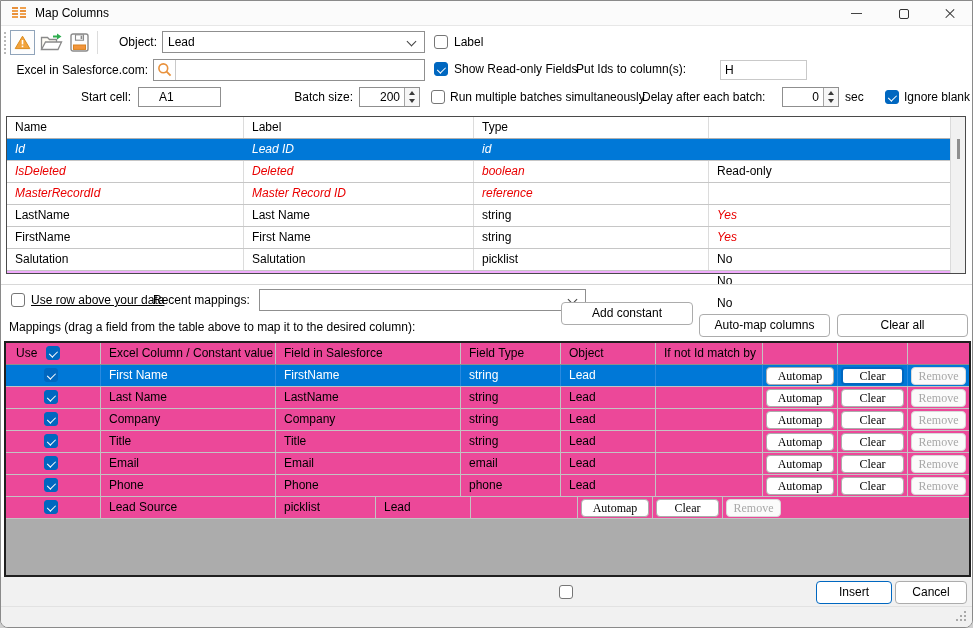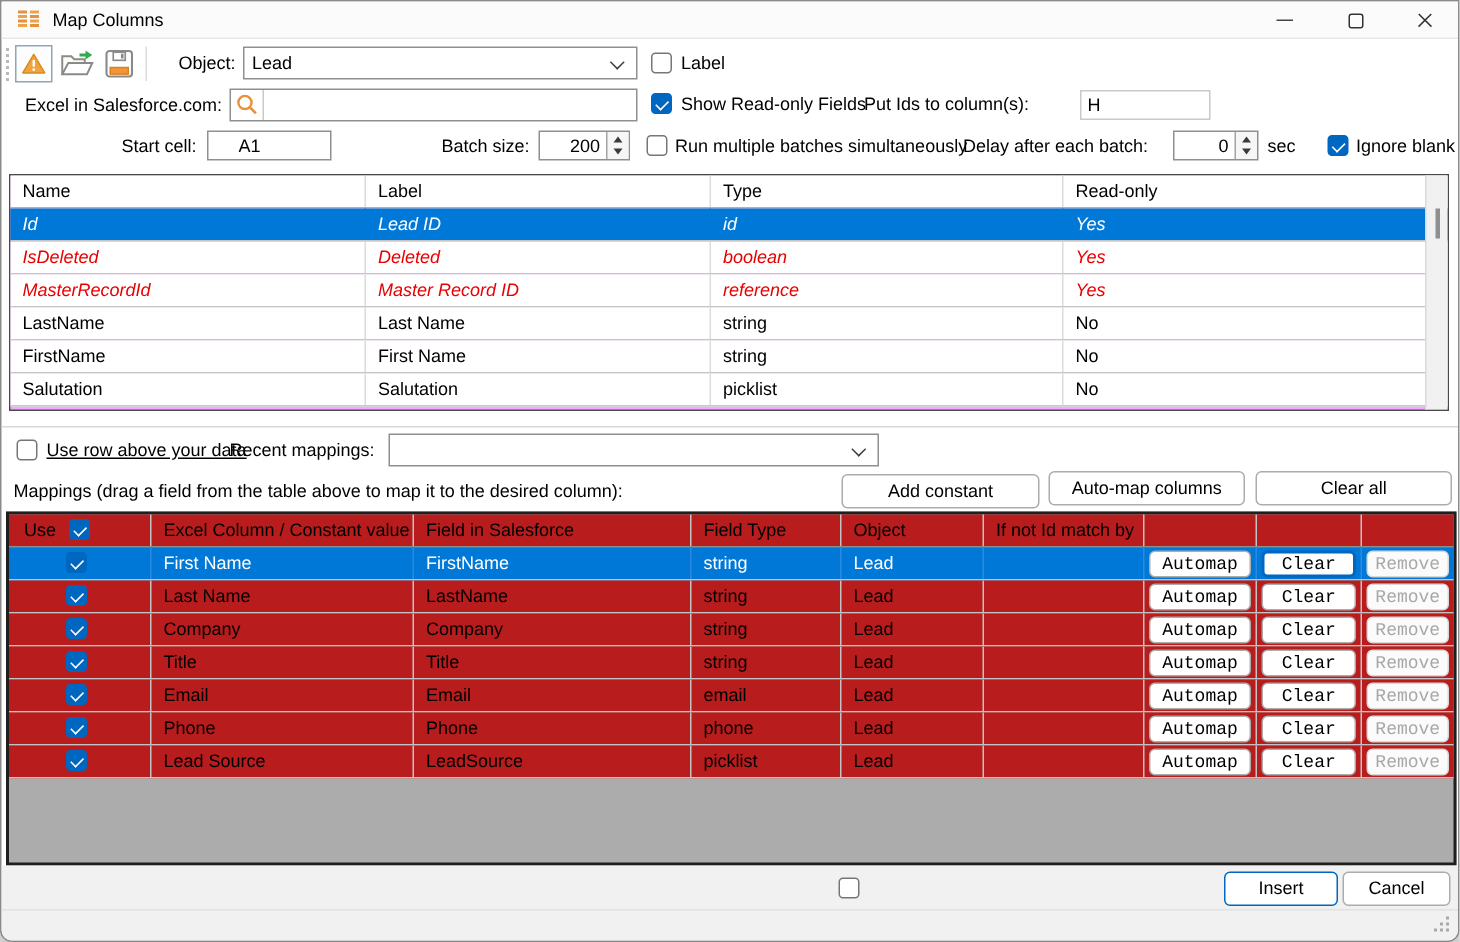--- a/index.html
+++ b/index.html
@@ -43,40 +43,40 @@
   .spin .num { position:absolute; right:19px; top:0; line-height:18px; }
   .spin .ud { position:absolute; right:0; top:0; width:15px; height:100%; border-left:1px solid #a5a5a5; background:#f6f6f6; }
   .spin .ud::before { content:""; position:absolute; left:4px; top:3px; border-left:3.5px solid transparent; border-right:3.5px solid transparent; border-bottom:4px solid #3a3a3a; }
   .spin .ud::after { content:""; position:absolute; left:4px; bottom:3px; border-left:3.5px solid transparent; border-right:3.5px solid transparent; border-top:4px solid #3a3a3a; }
   .searchzone { position:absolute; left:0; top:0; bottom:0; width:22px; border-right:1px solid #c9c9c9; display:flex; align-items:center; justify-content:center; }
   
   .ftable { position:absolute; left:5px; top:115px; width:960px; height:158px; border:1px solid #4a4a4a; background:#f0abfc; }
   .frow { display:flex; height:22px; border-bottom:1px solid #c6c6c6; background:#fff; }
   .fhead { border-bottom:1px solid #b0b0b0; }
   .fc { height:100%; line-height:21px; padding-left:8px; border-right:1px solid #dcdcdc; overflow:hidden; white-space:nowrap; }
-  .fc1 { width:237px; } .fc2 { width:230px; } .fc3 { width:235px; } .fc4 { width:241px; border-right:none; }
+  .fc1 { width:237px; } .fc2 { width:230px; } .fc3 { width:235px; } .fc4 { width:241px; border-right:none;margin-top:44px; }
   .frow.sel { background:#0078d7; color:#fff; font-style:italic; }
   .frow.sel .fc { border-right-color:#0078d7; }
   .frow.ro { color:#e90000; font-style:italic; }
   .fsb { position:absolute; right:0; top:0; bottom:0; width:15px; background:#f1f1f1; border-left:1px solid #dadada; }
   .fsb .thumb { position:absolute; left:6px; top:22px; width:3px; height:20px; background:#8f8f8f; }
   .hsep { position:absolute; left:0; right:0; top:283px; height:1px; background:#d8d8d8; }
   
   .btn { position:absolute; height:23px; background:#fff; border:1px solid #acacac; border-radius:4px; font-family:inherit; font-size:12px; text-align:center; line-height:21px; }
   
   .mgrid { position:absolute; left:3px; top:340px; width:967px; height:236px; border:2px solid #1f1f1f; background:#acacac; }
-  .mrow { position:relative; display:flex; height:22px; background:#b91c1c; border-bottom:1px solid #c3c3c3; }
+  .mrow { position:relative; display:flex; height:22px; background:#ec4899; border-bottom:1px solid #c3c3c3; }
   .mhead { border-bottom:1px solid #8e8e8e; }
   .mc { position:relative; height:100%; line-height:21px; padding-left:8px; border-right:1px solid #c3c3c3; overflow:hidden; white-space:nowrap; }
   .m-use { width:95px; } .m-excel { width:175px; } .m-field { width:185px; } .m-type { width:100px; }
   .m-obj { width:95px; } .m-match { width:107px; } .m-b1 { width:75px; } .m-b2 { width:70px; } .m-b3 { width:61px; border-right:none; }
   .mrow .cb { left:38px; top:3px; }
   .mrow.sel { background:#0078d7; color:#fff; }
   .mrow.sel .mc { border-right-color:#2a8ae0; }
-  .rbtn { position:absolute; top:2px; height:18px; background:#fff; border:1px solid #acacac; border-radius:4px; font-family:Liberation Mono, monospace; font-size:12px; line-height:15px; text-align:center; padding:0; }
+  .rbtn { position:absolute; top:2px; height:18px; background:#fff; border:1px solid #acacac; border-radius:4px; font-family:Liberation Serif, serif; font-size:12px; line-height:15px; text-align:center; padding:0; }
   .rbtn-auto { left:3px; width:68px; } .rbtn-clear { left:3px; width:63px; } .rbtn-rem { left:3px; width:55px; color:#a8a8a8; border-color:#d8d8d8; background:#fbfbfb; }
   .rbtn.focus { border:2px solid #0067c0; line-height:13px; }
   
   .footer { position:absolute; left:0; right:0; top:576px; bottom:0; background:#f1f1f1; }
   .footer .hline { position:absolute; left:0; right:0; top:29px; height:1px; background:#e2e2e2; }
   .btn-accent { border:1px solid #0067c0; }
   .gripdots { position:absolute; right:5px; bottom:5px; width:11px; height:11px; }
   .gripdots::before { content:""; position:absolute; width:2px; height:2px; background:transparent;
     box-shadow:8px 0 #a9a9a9, 8px 4px #a9a9a9, 8px 8px #a9a9a9, 4px 4px #a9a9a9, 4px 8px #a9a9a9, 0 8px #a9a9a9; }
 </style>
@@ -217,21 +217,21 @@
 
   <span class="cb" style="left:10px; top:292px;"></span>
   <div class="lbl" style="left:30px; top:292px;text-decoration:underline;">Use row above your data</div>
   <div class="lbl" style="left:152px; top:292px;">Recent mappings:</div>
   <div class="combo" style="left:258px; top:288px; width:327px;">
     <span class="val"></span>
     <span class="chev"></span>
   </div>
 
   <div class="lbl" style="left:8px; top:319px;">Mappings (drag a field from the table above to map it to the desired column):</div>
-  <button class="btn" style="left:560px; top:315px; width:132px;">Add constant</button>
+  <button class="btn" style="left:560px; top:301px; width:132px;">Add constant</button>
   <button class="btn" style="left:698px; top:313px; width:131px;">Auto-map columns</button>
   <button class="btn" style="left:836px; top:313px; width:131px;">Clear all</button>
 
   <div class="mgrid">
     <div class="mrow mhead">
       <div class="mc m-use">
         <span style="position:absolute; left:10px;">Use</span>
         <span class="cb on" style="left:40px; top:3px;"></span>
       </div>
       <div class="mc m-excel">Excel Column / Constant value</div>
@@ -362,21 +362,20 @@
       <div class="mc m-b3">
           <button class="rbtn rbtn-rem">Remove</button>
         </div>
     </div>
 
     <div class="mrow">
       <div class="mc m-use">
           <span class="cb on"></span>
         </div>
       <div class="mc m-excel">Lead Source</div>
-      <div class="mc m-field">LeadSource</div>
       <div class="mc m-type">picklist</div>
       <div class="mc m-obj">Lead</div>
       <div class="mc m-match"></div>
       <div class="mc m-b1">
           <button class="rbtn rbtn-auto">Automap</button>
         </div>
       <div class="mc m-b2">
           <button class="rbtn rbtn-clear">Clear</button>
         </div>
       <div class="mc m-b3">

